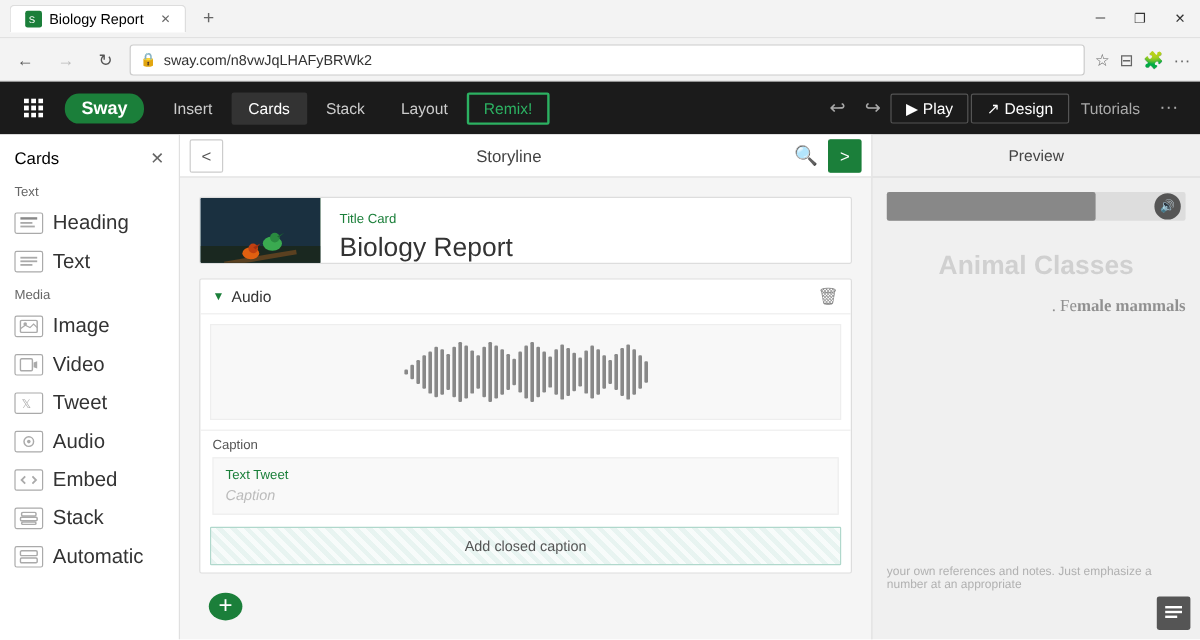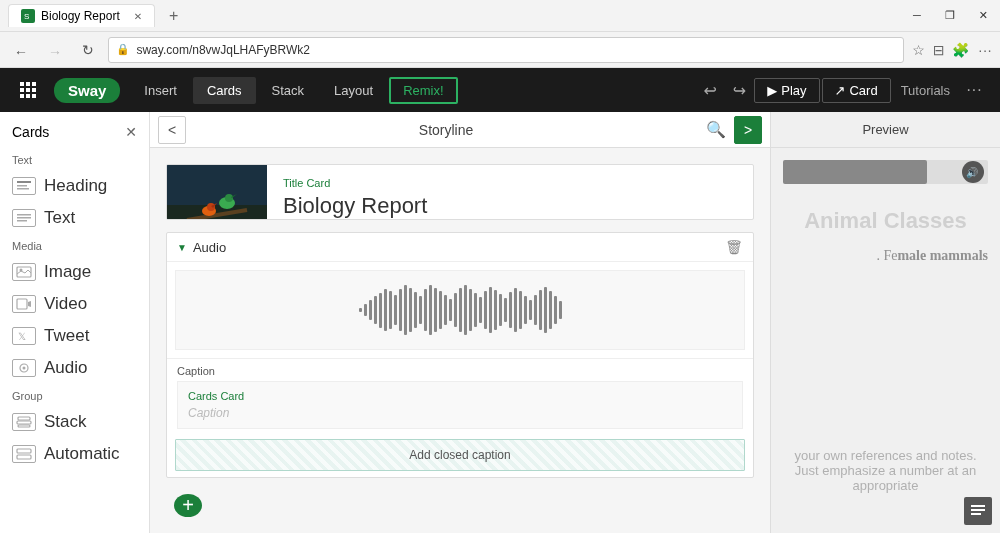--- a/index.html
+++ b/index.html
@@ -267,21 +267,21 @@
       background: #1b7f3a;
       border-radius: 50%;
       display: flex; align-items: center; justify-content: center;
       color: #fff; font-size: 20px; cursor: pointer;
       margin: 4px 0 0 8px;
       border: none;
     }
 
     
     .preview-panel {
-      width: 230px;
+      width: 274px;
       background: #f0f0f0;
       border-left: 1px solid #ddd;
       flex-shrink: 0;
       display: flex;
       flex-direction: column;
     }
     .preview-header {
       height: 36px;
       display: flex; align-items: center; justify-content: center;
       border-bottom: 1px solid #ddd;
@@ -322,23 +322,23 @@
       text-align: center;
       font-size: 22px;
       color: rgba(80,80,80,0.2);
       font-weight: 600;
       white-space: nowrap;
     }
     .preview-bottom-text {
       position: absolute;
       bottom: 40px; left: 0; right: 0;
       padding: 0 12px;
-      font-size: 13px;
+      font-size: 10px;
       color: rgba(80,80,80,0.4);
-      text-align: center;
+      text-align: left;
     }
     .preview-female-text {
       position: absolute;
       top: 100px; right: 12px;
       font-size: 14px;
       color: rgba(50,50,50,0.5);
       font-family: Liberation Serif, serif;
     }
     .preview-notes-icon {
       position: absolute;
@@ -414,21 +414,21 @@
   <div class="undo-redo">
     <button class="undo-redo-btn">↩</button>
     <button class="undo-redo-btn">↪</button>
   </div>
   <button class="play-btn">
     <span>▶</span>
     <span>Play</span>
   </button>
   <button class="share-btn">
     <span>↗</span>
-    <span>Card</span>
+    <span>Design</span>
   </button>
   <button class="tutorials-btn">Tutorials</button>
   <button class="more-btn">···</button>
 </div>
 
 <div class="main-layout">
 
   <div class="cards-panel">
     <div class="cards-panel-header">
       <span>Cards</span>
@@ -485,21 +485,29 @@
     </div>
     <div class="card-item">
       <div class="card-icon">
         <svg width="16" height="12" viewBox="0 0 16 12">
             <circle cx="8" cy="6" r="4" fill="none" stroke="#aaa" stroke-width="1.2"></circle>
             <circle cx="8" cy="6" r="1.5" fill="#aaa"></circle>
           </svg>
       </div>
       <span class="card-label">Audio</span>
     </div>
-    <div class="section-label">Group</div>
+    <div class="card-item">
+      <div class="card-icon">
+        <svg width="16" height="12" viewBox="0 0 16 12">
+            <path d="M5 3 L2 6 L5 9" stroke="#aaa" stroke-width="1.5" fill="none"></path>
+            <path d="M11 3 L14 6 L11 9" stroke="#aaa" stroke-width="1.5" fill="none"></path>
+          </svg>
+      </div>
+      <span class="card-label">Embed</span>
+    </div>
     <div class="card-item">
       <div class="card-icon">
         <svg width="16" height="12" viewBox="0 0 16 12">
             <rect x="2" y="1" width="12" height="3" rx="1" fill="none" stroke="#aaa" stroke-width="1.2"></rect>
             <rect x="1" y="5" width="14" height="3" rx="1" fill="none" stroke="#aaa" stroke-width="1.2"></rect>
             <rect x="2" y="9" width="12" height="2" rx="1" fill="none" stroke="#aaa" stroke-width="1.2"></rect>
           </svg>
       </div>
       <span class="card-label">Stack</span>
     </div>
@@ -598,21 +606,21 @@
             <div class="wave-bar" style="height: 40px;"></div>
             <div class="wave-bar" style="height: 46px;"></div>
             <div class="wave-bar" style="height: 38px;"></div>
             <div class="wave-bar" style="height: 28px;"></div>
             <div class="wave-bar" style="height: 18px;"></div>
           </div>
 
         <div class="caption-section">
           <div class="caption-label">Caption</div>
           <div class="text-card-inner">
-            <div class="text-card-label">Cards Card</div>
+            <div class="text-card-label">Text Tweet</div>
             <div class="caption-placeholder">Caption</div>
           </div>
         </div>
 
         <div class="add-caption-btn">Add closed caption</div>
       </div>
 
       <button class="add-content-btn">+</button>
 
     </div>

